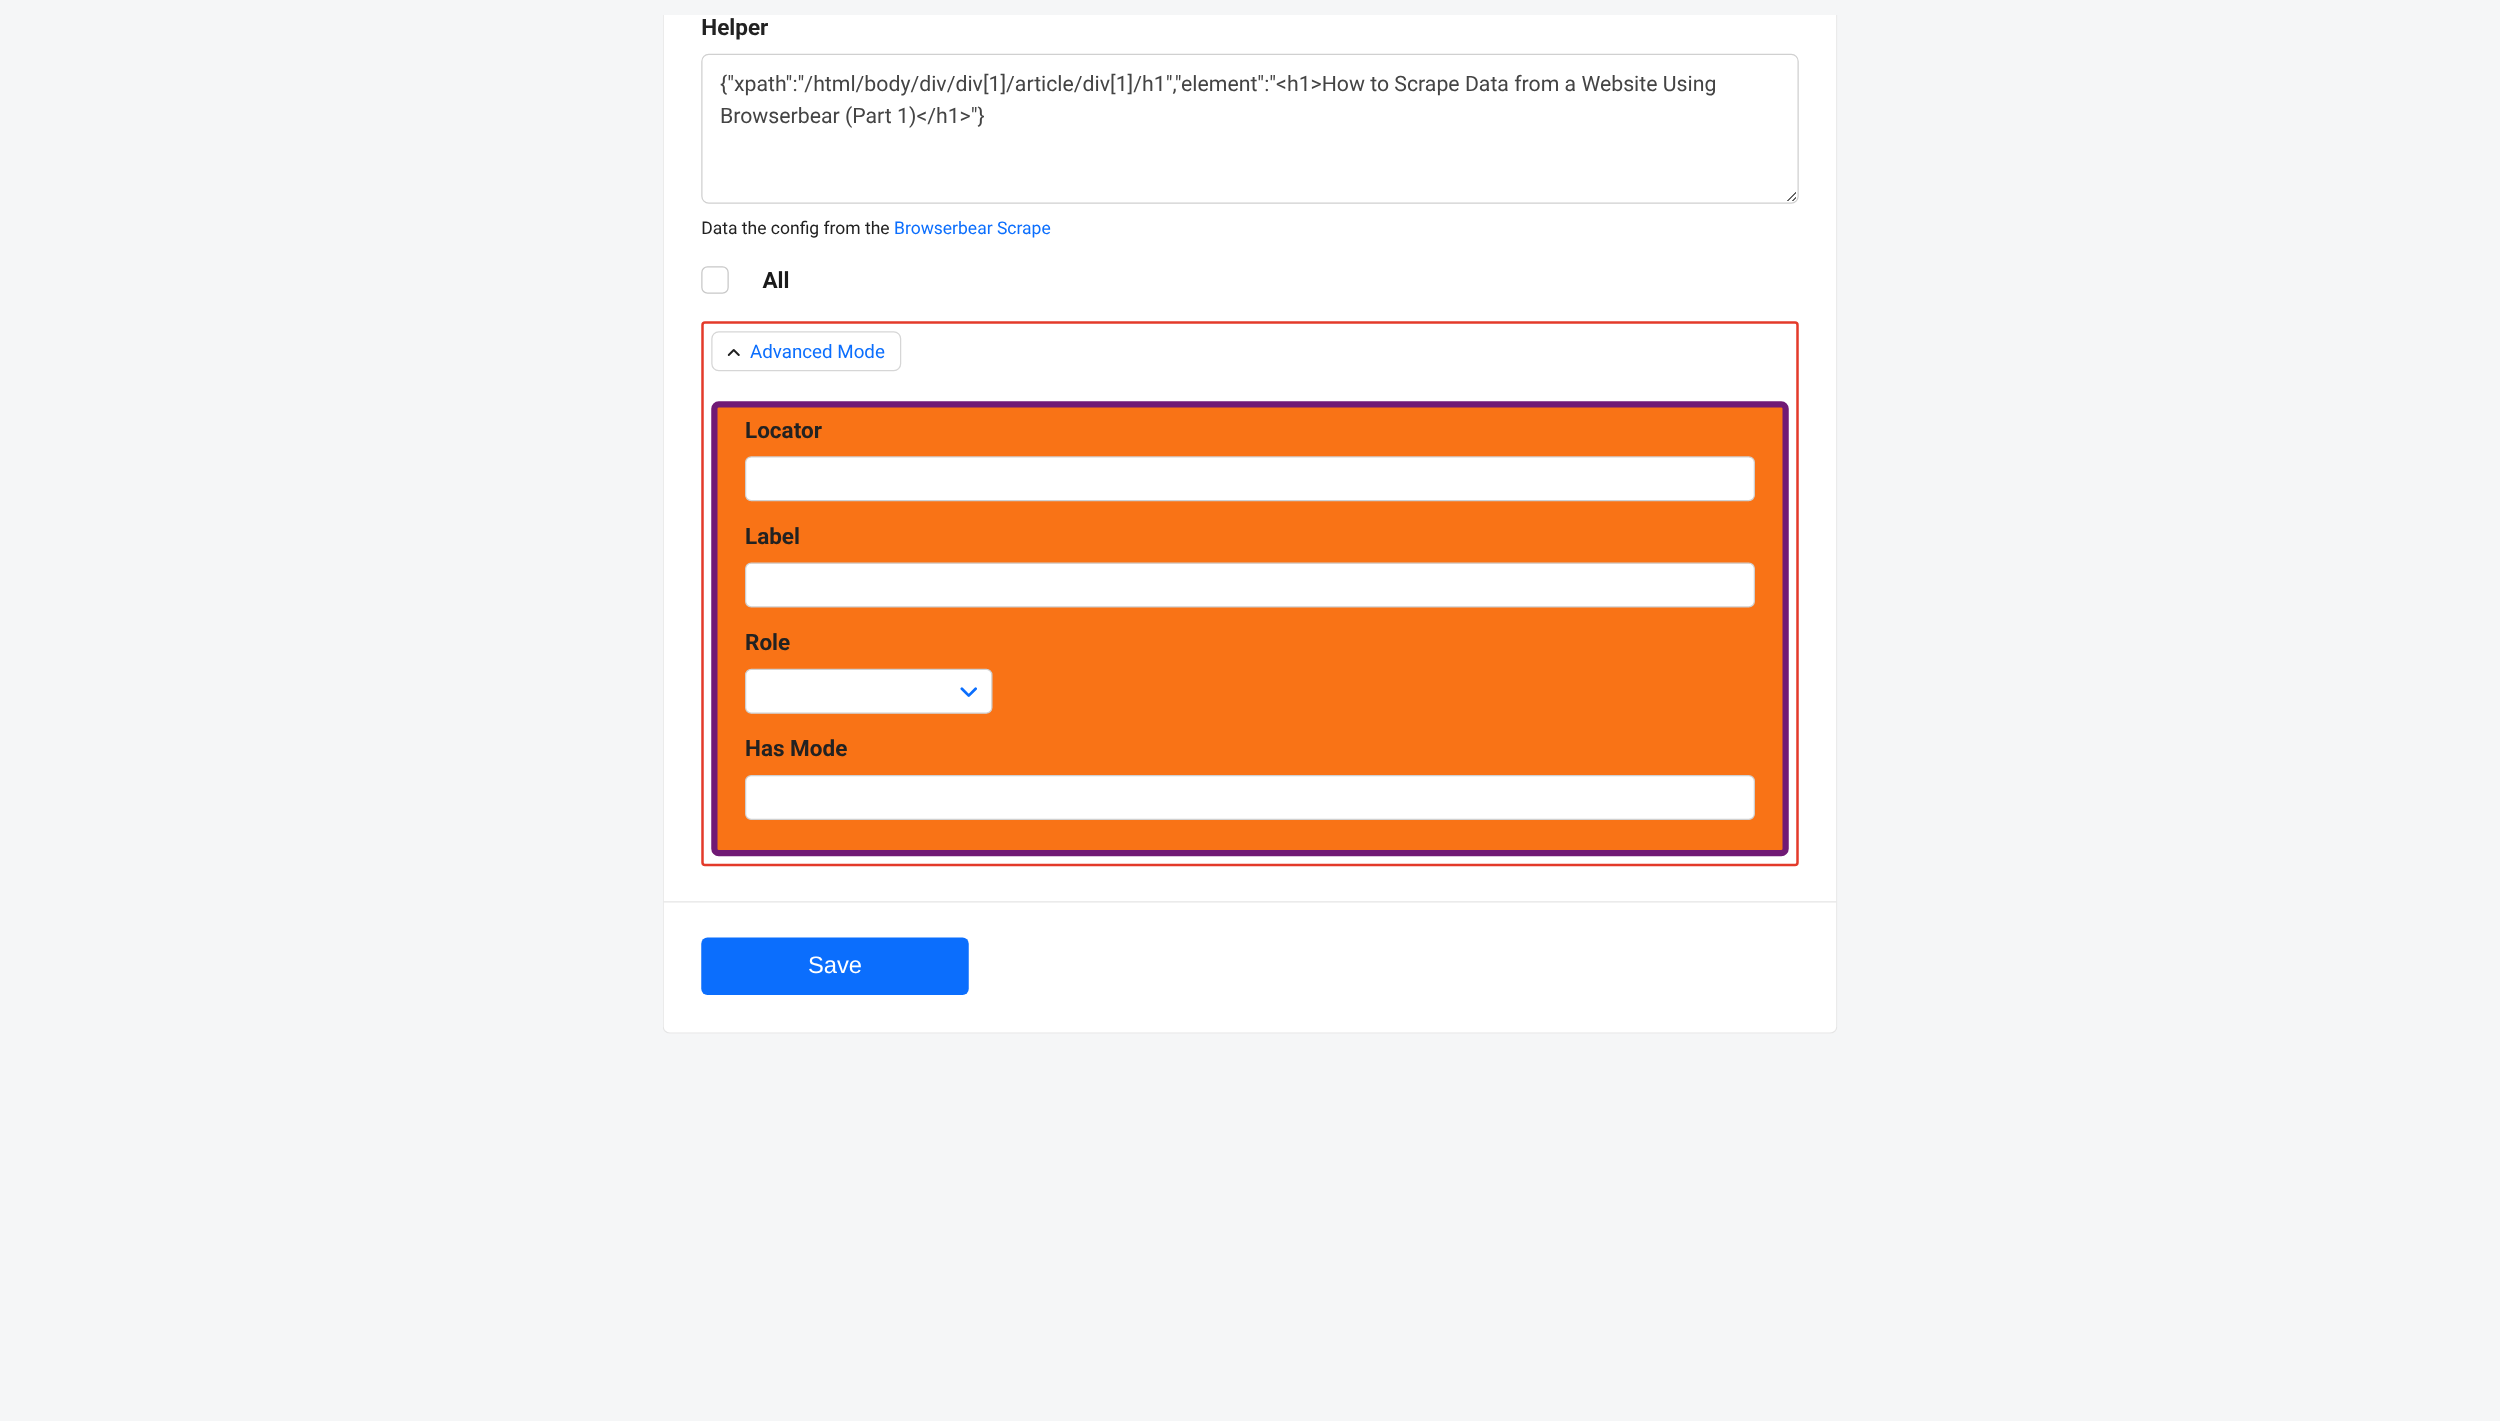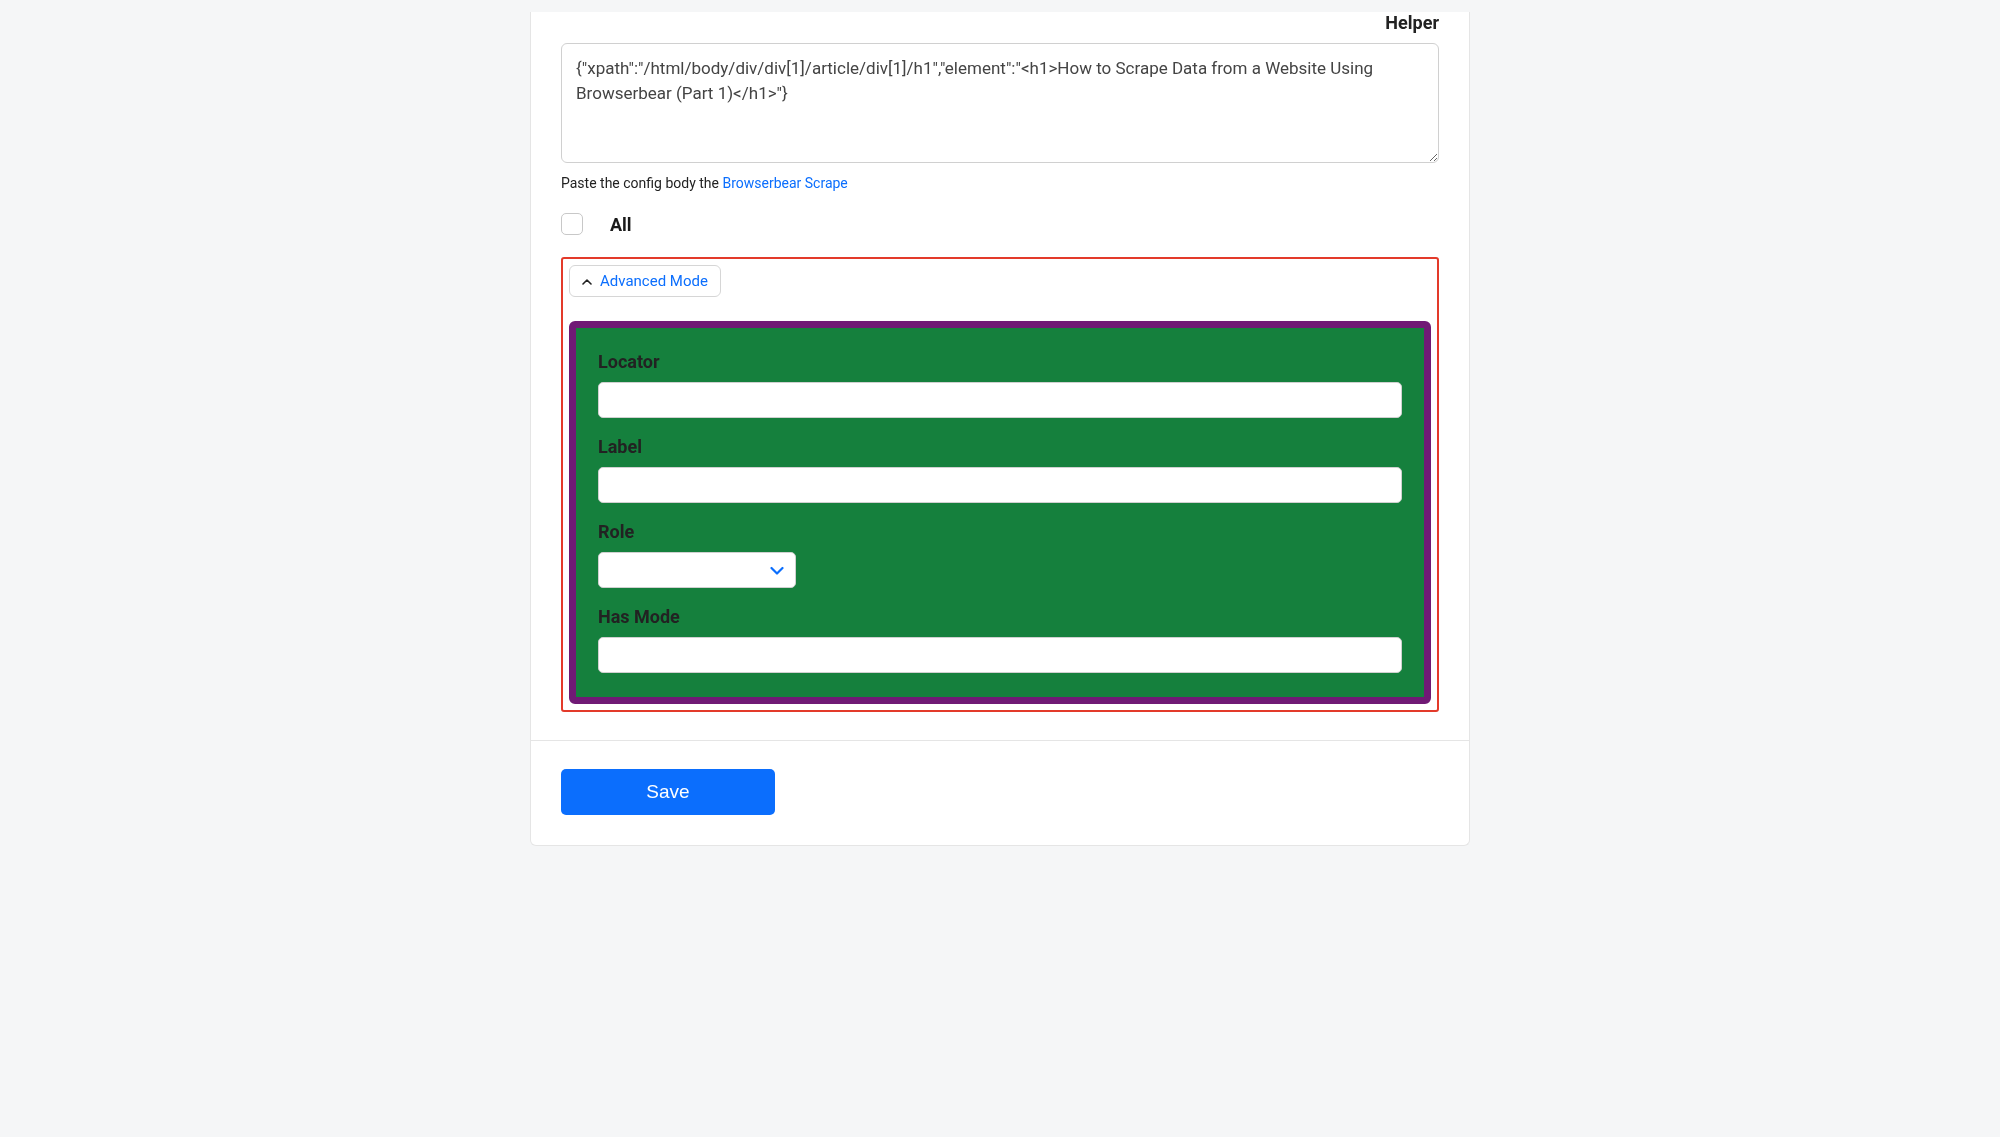--- a/index.html
+++ b/index.html
@@ -21,21 +21,20 @@
     .inner {
       padding: 0 30px 28px 30px;
       border-bottom: 1px solid #e5e5e5;
     }
     .field-label {
       font-weight: 700;
       font-size: 18px;
       color: #222;
       margin-bottom: 10px;
       display: block;
-      text-align: right;
     }
     .helper-section .field-label {
       margin-top: 12px;
     }
     textarea.helper-textarea {
       width: 100%;
       min-height: 120px;
       padding: 12px 14px;
       border: 1px solid #d0d0d0;
       border-radius: 6px;
@@ -91,24 +90,24 @@
     }
     .adv-toggle .chev {
       font-size: 12px;
       color: #222;
     }
     .adv-toggle .adv-label {
       color: #0b6efd;
     }
     .adv-panel {
       margin-top: 24px;
-      background: #15803d;
-      border: 7px solid #701a75;
+      background: #f97316;
+      border: 5px solid #701a75;
       border-radius: 6px;
-      padding: 23px 22px 24px 22px;
+      padding: 8px 22px 24px 22px;
     }
     .adv-field-label {
       font-weight: 700;
       font-size: 18px;
       color: #222;
       margin-bottom: 10px;
       display: block;
     }
     .adv-panel .group + .group {
       margin-top: 18px;
@@ -168,21 +167,21 @@
 </head>
 <body>
 
 <div class="container">
   <div class="inner">
 
     <div class="helper-section">
       <label class="field-label">Helper</label>
       <textarea class="helper-textarea" style="">{"xpath":"/html/body/div/div[1]/article/div[1]/h1","element":"&lt;h1&gt;How to Scrape Data from a Website Using Browserbear (Part 1)&lt;/h1&gt;"}</textarea>
       <div class="hint">
-        <span>Paste the config body the </span><a href="#">Browserbear Scrape</a>
+        <span>Data the config from the </span><a href="#">Browserbear Scrape</a>
       </div>
     </div>
 
     <div class="checkbox-row">
       <div class="checkbox" role="checkbox" aria-checked="false"></div>
       <span class="checkbox-label">All</span>
     </div>
 
     <div class="highlight-box">
       <div class="adv-toggle">

